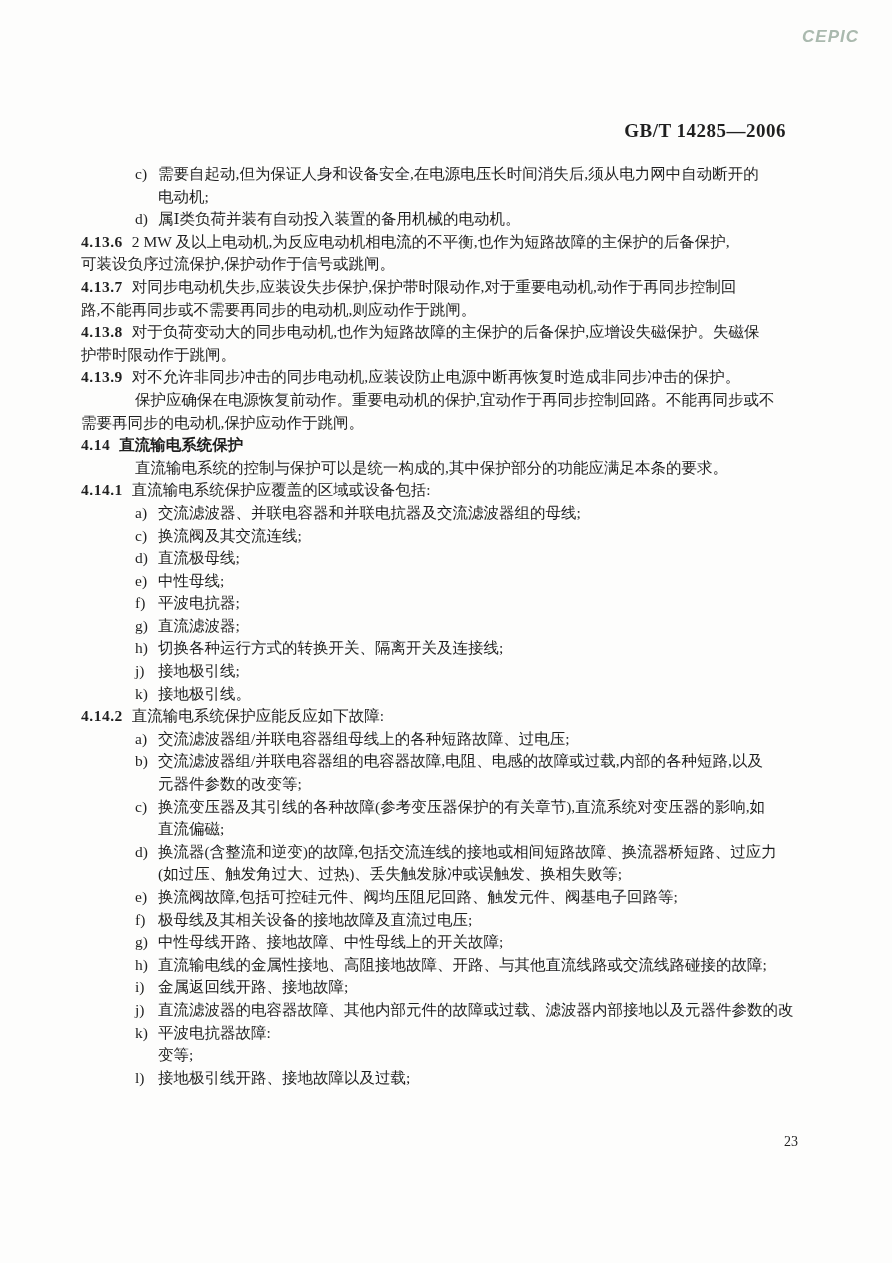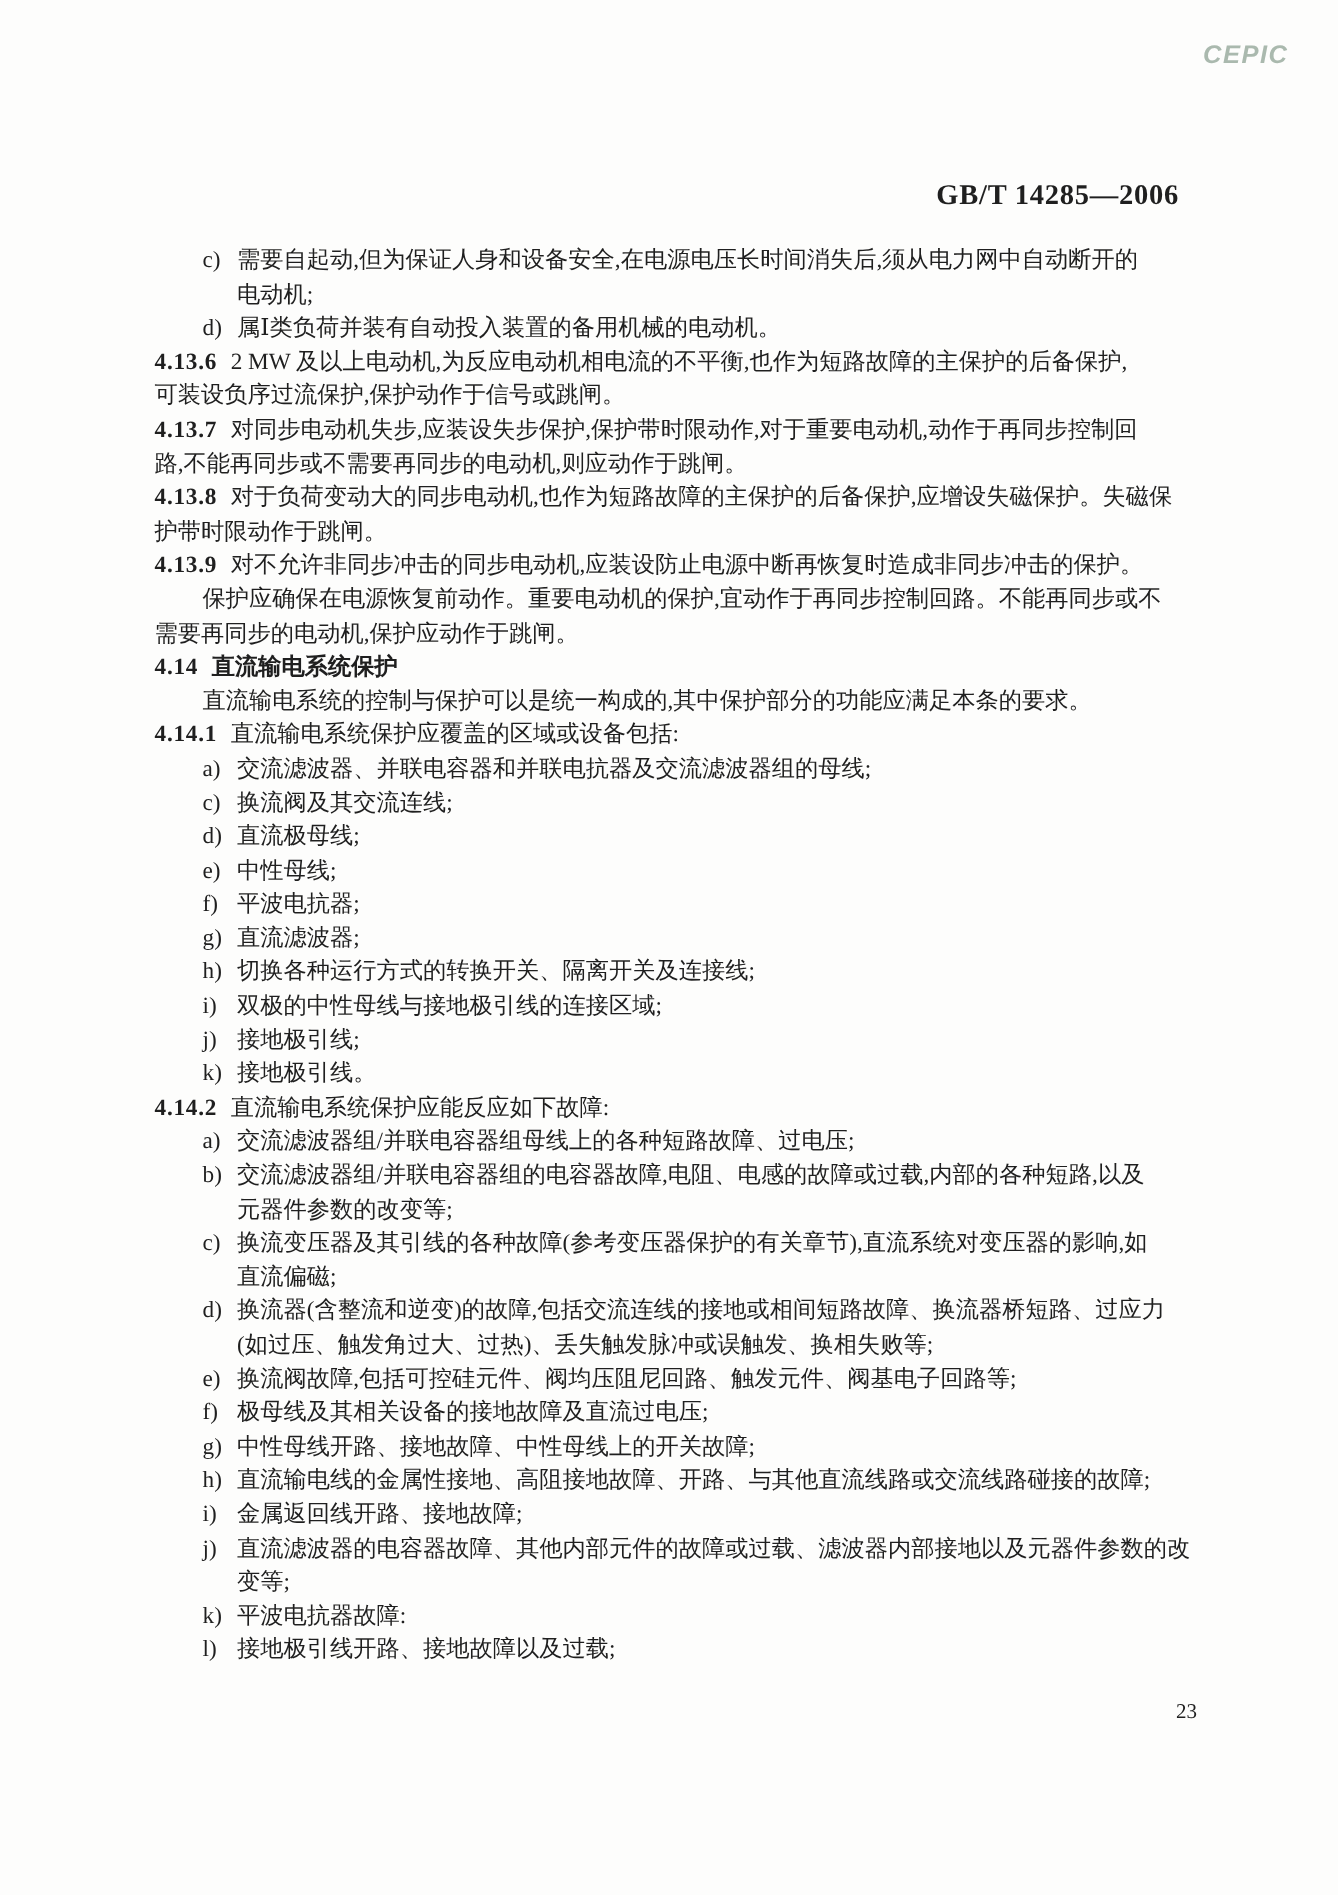--- a/index.html
+++ b/index.html
@@ -43,21 +43,21 @@
     left: 0;
     width: 892px;
   }
 
   .line {
     height: 22.6px;
     line-height: 22.6px;
     font-size: 15.5px;
     white-space: nowrap;
   }
-  .ind0 { padding-left: 103px; }
+  .ind0 { padding-left: 81px; }
   .ind1 { padding-left: 135px; }
   .ind2 { padding-left: 158px; }
 
   .lbl-letter {
     display: inline-block;
     width: 23px;
   }
   .lbl-clause {
     font-weight: bold;
     margin-right: 9px;
@@ -94,35 +94,34 @@
       <div class="line ind0 heading"><span class="lbl-clause">4.14</span><span>直流输电系统保护</span></div>
       <div class="line ind1"><span>直流输电系统的控制与保护可以是统一构成的,其中保护部分的功能应满足本条的要求。</span></div>
       <div class="line ind0"><span class="lbl-clause">4.14.1</span><span>直流输电系统保护应覆盖的区域或设备包括:</span></div>
       <div class="line ind1"><span class="lbl-letter">a)</span><span>交流滤波器、并联电容器和并联电抗器及交流滤波器组的母线;</span></div>
       <div class="line ind1"><span class="lbl-letter">c)</span><span>换流阀及其交流连线;</span></div>
       <div class="line ind1"><span class="lbl-letter">d)</span><span>直流极母线;</span></div>
       <div class="line ind1"><span class="lbl-letter">e)</span><span>中性母线;</span></div>
       <div class="line ind1"><span class="lbl-letter">f)</span><span>平波电抗器;</span></div>
       <div class="line ind1"><span class="lbl-letter">g)</span><span>直流滤波器;</span></div>
       <div class="line ind1"><span class="lbl-letter">h)</span><span>切换各种运行方式的转换开关、隔离开关及连接线;</span></div>
-      <div class="line ind1"><span class="lbl-letter">i)</span><span>双极的中性母线与接地极引线的连接区域;</span></div>
       <div class="line ind1"><span class="lbl-letter">j)</span><span>接地极引线;</span></div>
       <div class="line ind1"><span class="lbl-letter">k)</span><span>接地极引线。</span></div>
       <div class="line ind0"><span class="lbl-clause">4.14.2</span><span>直流输电系统保护应能反应如下故障:</span></div>
       <div class="line ind1"><span class="lbl-letter">a)</span><span>交流滤波器组/并联电容器组母线上的各种短路故障、过电压;</span></div>
       <div class="line ind1"><span class="lbl-letter">b)</span><span>交流滤波器组/并联电容器组的电容器故障,电阻、电感的故障或过载,内部的各种短路,以及</span></div>
       <div class="line ind2"><span>元器件参数的改变等;</span></div>
       <div class="line ind1"><span class="lbl-letter">c)</span><span>换流变压器及其引线的各种故障(参考变压器保护的有关章节),直流系统对变压器的影响,如</span></div>
       <div class="line ind2"><span>直流偏磁;</span></div>
       <div class="line ind1"><span class="lbl-letter">d)</span><span>换流器(含整流和逆变)的故障,包括交流连线的接地或相间短路故障、换流器桥短路、过应力</span></div>
       <div class="line ind2"><span>(如过压、触发角过大、过热)、丢失触发脉冲或误触发、换相失败等;</span></div>
       <div class="line ind1"><span class="lbl-letter">e)</span><span>换流阀故障,包括可控硅元件、阀均压阻尼回路、触发元件、阀基电子回路等;</span></div>
       <div class="line ind1"><span class="lbl-letter">f)</span><span>极母线及其相关设备的接地故障及直流过电压;</span></div>
       <div class="line ind1"><span class="lbl-letter">g)</span><span>中性母线开路、接地故障、中性母线上的开关故障;</span></div>
       <div class="line ind1"><span class="lbl-letter">h)</span><span>直流输电线的金属性接地、高阻接地故障、开路、与其他直流线路或交流线路碰接的故障;</span></div>
       <div class="line ind1"><span class="lbl-letter">i)</span><span>金属返回线开路、接地故障;</span></div>
       <div class="line ind1"><span class="lbl-letter">j)</span><span>直流滤波器的电容器故障、其他内部元件的故障或过载、滤波器内部接地以及元器件参数的改</span></div>
+      <div class="line ind1"><span class="lbl-letter">k)</span><span>平波电抗器故障:</span></div>
       <div class="line ind2"><span>变等;</span></div>
-      <div class="line ind1"><span class="lbl-letter">k)</span><span>平波电抗器故障:</span></div>
       <div class="line ind1"><span class="lbl-letter">l)</span><span>接地极引线开路、接地故障以及过载;</span></div>
     </div>
   <div class="page-num">23</div>
 </div>
 
 </body></html>

